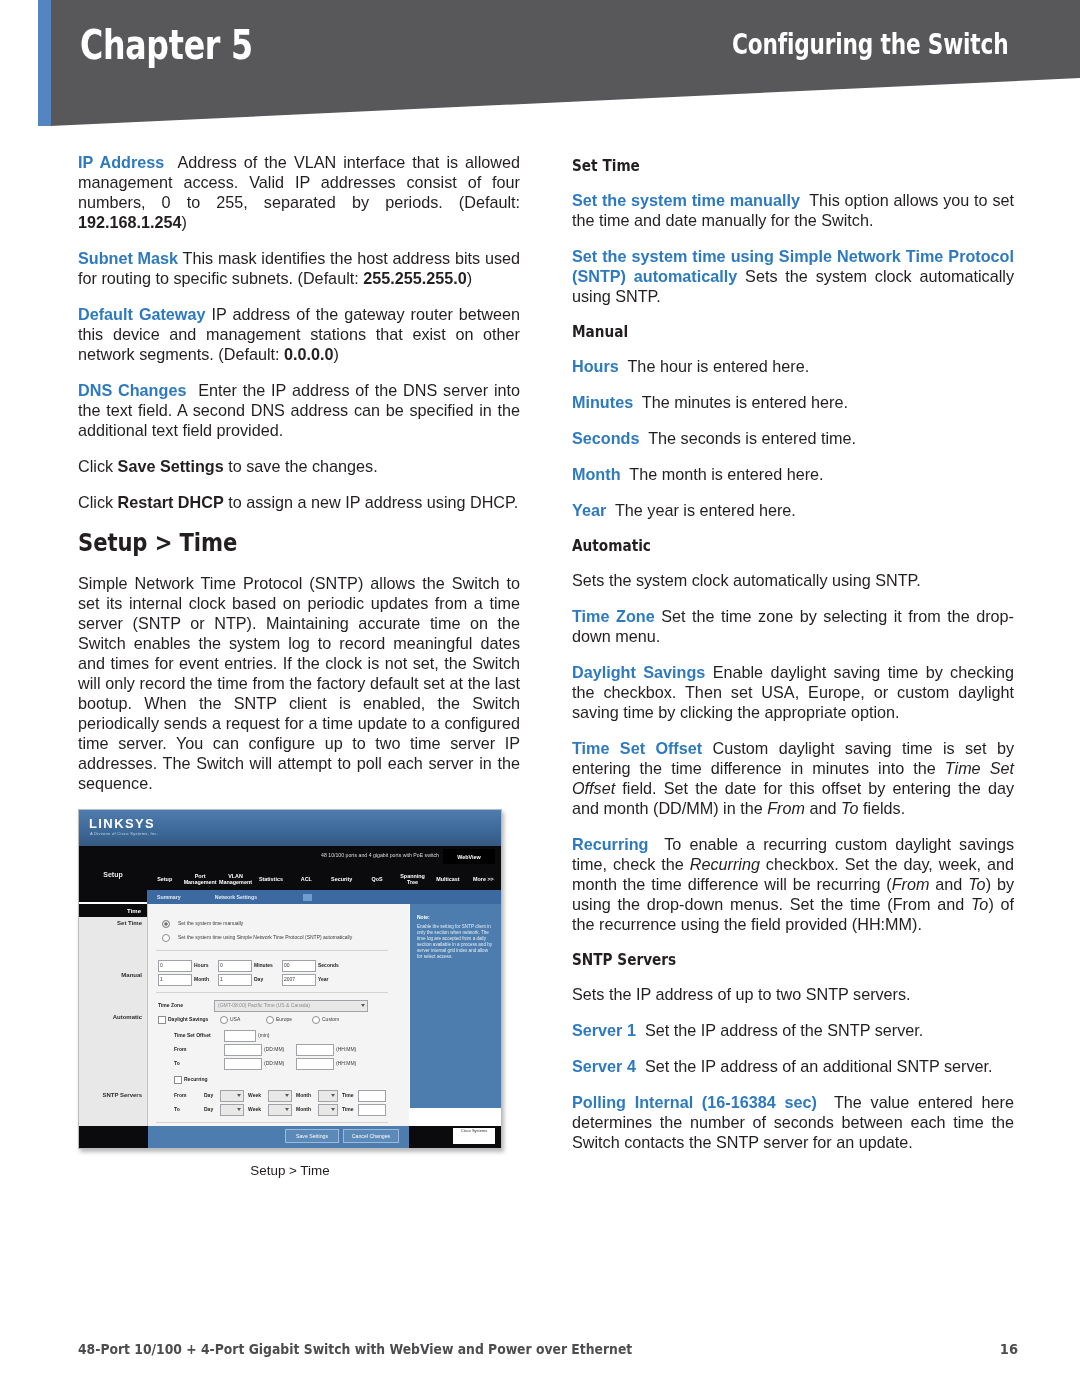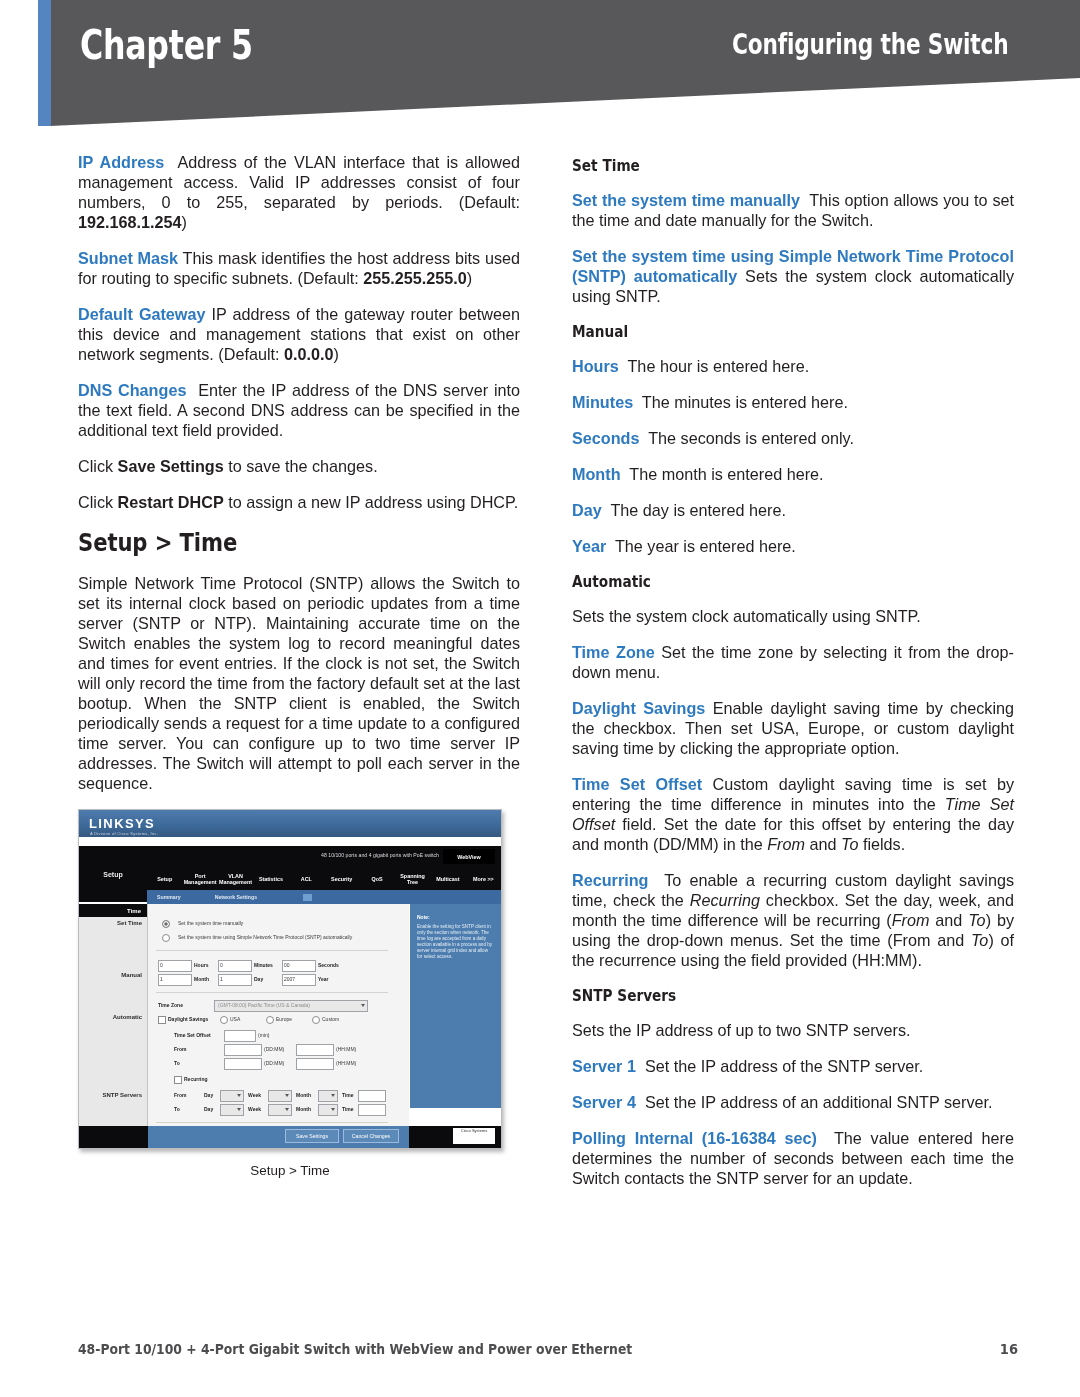--- a/index.html
+++ b/index.html
@@ -127,21 +127,21 @@
     height: 338px;
     background: #ffffff;
     border: 1px solid #b9bcbe;
     box-shadow: 2px 3px 4px rgba(0,0,0,0.28);
     overflow: hidden;
     filter: blur(0.25px);
   }
   
   .ui-logobar {
     position: absolute; left: 0; top: 0;
-    width: 100%; height: 27px;
+    width: 100%; height: 36px;
     background: linear-gradient(180deg,#4f7cae 0%, #3c6898 60%, #35587f 100%);
   }
   .ui-logo {
     position: absolute; left: 10px; top: 6px;
     color: #ffffff;
     font-family: "Liberation Sans Narrow","Liberation Sans",sans-serif;
     font-size: 13px; font-weight: bold; letter-spacing: 1.4px;
   }
   .ui-logo-sub {
     position: absolute; left: 11px; top: 21px;
@@ -517,23 +517,22 @@
     <h3 class="sub-head">Set Time</h3>
 
     <p class="body"><span class="term">Set the system time manually</span>&nbsp; <span>This option allows you to set the time and date manually for the Switch.</span></p>
 
     <p class="body"><span class="term">Set the system time using Simple Network Time Protocol (SNTP) automatically</span> <span>Sets the system clock automatically using SNTP.</span></p>
 
     <h3 class="sub-head">Manual</h3>
 
     <p class="body"><span class="term">Hours</span>&nbsp; <span>The hour is entered here.</span></p>
     <p class="body"><span class="term">Minutes</span>&nbsp; <span>The minutes is entered here.</span></p>
-    <p class="body"><span class="term">Seconds</span>&nbsp; <span>The seconds is entered only.</span></p>
+    <p class="body"><span class="term">Seconds</span>&nbsp; <span>The seconds is entered time.</span></p>
     <p class="body"><span class="term">Month</span>&nbsp; <span>The month is entered here.</span></p>
-    <p class="body"><span class="term">Day</span>&nbsp; <span>The day is entered here.</span></p>
     <p class="body"><span class="term">Year</span>&nbsp; <span>The year is entered here.</span></p>
 
     <h3 class="sub-head">Automatic</h3>
 
     <p class="body">Sets the system clock automatically using SNTP.</p>
 
     <p class="body"><span class="term">Time Zone</span> <span>Set the time zone by selecting it from the drop-down menu.</span></p>
 
     <p class="body"><span class="term">Daylight Savings</span> <span>Enable daylight saving time by checking the checkbox. Then set USA, Europe, or custom daylight saving time by clicking the appropriate option.</span></p>
 

